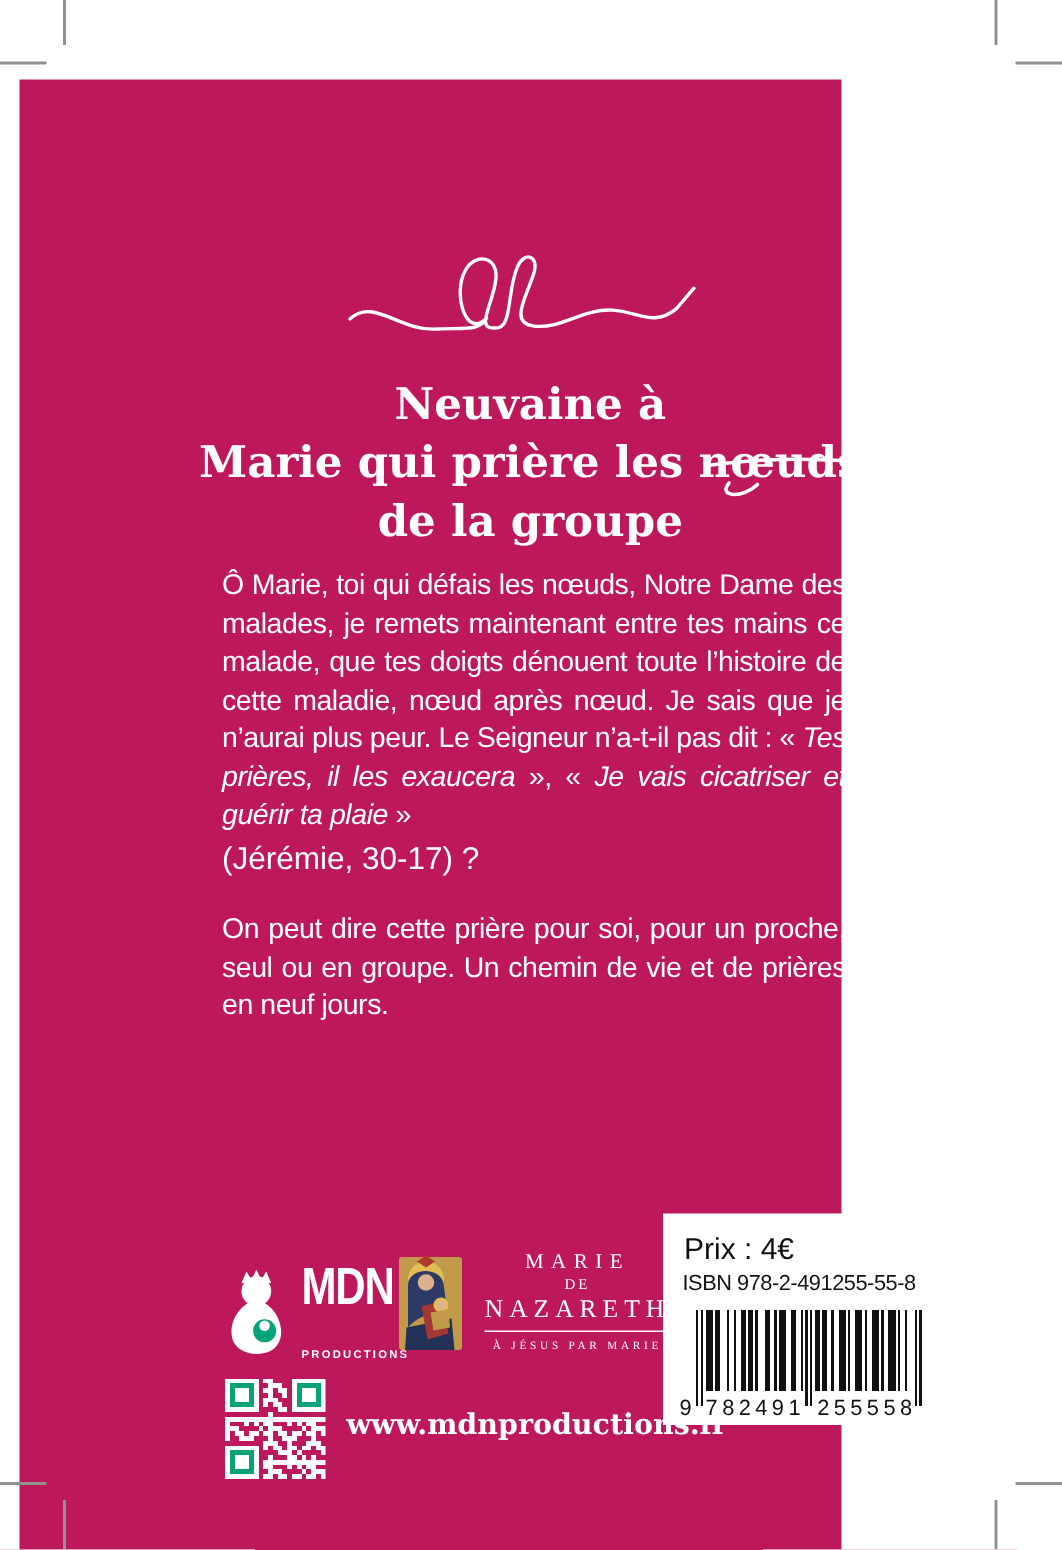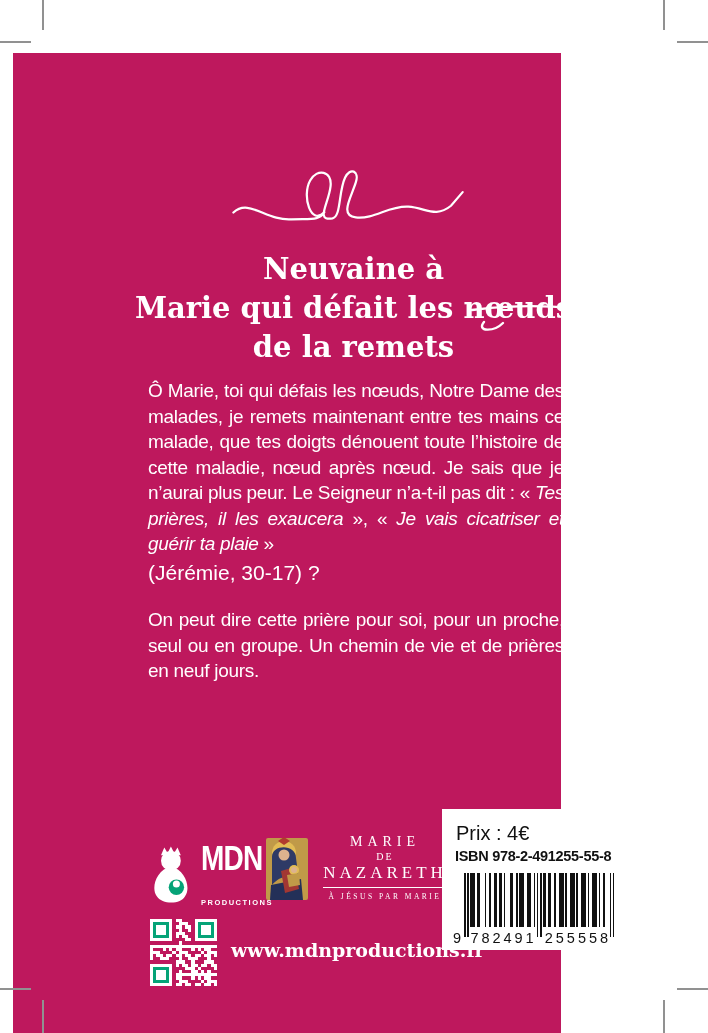--- a/index.html
+++ b/index.html
@@ -46,21 +46,21 @@
   .naz-l3{font-size:17px;letter-spacing:4px;text-transform:uppercase;margin-top:1px;}
   .naz-rule{border:none;border-top:1px solid #fff;margin:4px 2px 4px 2px;}
   .naz-tag{font-size:7.5px;letter-spacing:2.5px;text-transform:uppercase;}
   
   .qr{position:absolute;left:137px;top:866px;width:67px;height:67px;}
   .website{position:absolute;left:218px;top:886px;font-family:"DejaVu Serif","Liberation Serif",serif;
            font-weight:700;font-size:19px;color:#fff;}
   
   .price-box{position:absolute;left:442px;top:809px;width:186px;height:141px;background:#ffffff;z-index:3;}
   .price{margin:13px 0 3px 14px;font-size:20px;color:#111;}
-  .isbn{margin:0 0 0 13px;font-size:14.5px;letter-spacing:-0.3px;color:#111;font-weight:bold;}
+  .isbn{margin:0 0 0 13px;font-size:14.5px;letter-spacing:-0.3px;color:#111;}
   .barcode{position:absolute;left:11px;top:64px;}
   svg{display:block;}
 </style>
 </head>
 <body>
 
 <div class="sheet">
 
   <div class="crop v crop-tl-v"></div>
   <div class="crop h crop-tl-h"></div>
@@ -75,25 +75,25 @@
 
     <svg class="flourish" viewBox="0 0 250 70" fill="none" stroke="#ffffff" stroke-width="2.3" stroke-linecap="round">
       <path d="M 6 51 C 22 36, 40 60, 66 58 C 84 57, 95 60, 100 50
                C 86 66, 76 34, 85 18 C 92 5, 108 8, 106 24 C 104 42, 90 60, 108 57
                C 117 55, 114 30, 121 15 C 126 4, 136 8, 132 20 C 127 36, 115 54, 132 56
                C 152 58, 165 44, 186 45 C 204 46, 214 57, 230 44 L 242 30"></path>
     </svg>
 
     <h1 class="title">
       <span class="t-line">Neuvaine à</span>
-      <span class="t-line"><span>Marie qui défait les </span><span class="knot-word"><span>nœuds</span><svg class="knot-thread" viewBox="0 0 150 50" fill="none" stroke="#ffffff" stroke-width="2.4" stroke-linecap="round">
+      <span class="t-line"><span>Marie qui prière les </span><span class="knot-word"><span>nœuds</span><svg class="knot-thread" viewBox="0 0 150 50" fill="none" stroke="#ffffff" stroke-width="2.4" stroke-linecap="round">
               <path d="M 16 25 C 45 21, 82 20, 118 23 C 129 24, 137 19, 141 10"></path>
               <path d="M 28 37 C 20 47, 38 47, 47 38"></path>
             </svg></span></span>
-      <span class="t-line">de la remets</span>
+      <span class="t-line">de la groupe</span>
     </h1>
 
     <div class="text-col">
       <p class="para"><span>Ô Marie, toi qui défais les nœuds, Notre Dame des malades, je remets maintenant entre tes mains ce malade, que tes doigts dénouent toute l’histoire de cette maladie, nœud après nœud. Je sais que je n’aurai plus peur. Le Seigneur n’a-t-il pas dit : « </span><span class="it">Tes prières, il les exaucera</span><span> », « </span><span class="it">Je vais cicatriser et guérir ta plaie</span><span> »</span><span class="reference">(Jérémie, 30-17) ?</span></p>
       <p class="para para2">On peut dire cette prière pour soi, pour un proche, seul ou en groupe. Un chemin de vie et de prières en neuf jours.</p>
     </div>
 
     <div class="mdn">
       <svg width="44" height="58" viewBox="0 0 40 52">
         <path d="M10 9 L13 2 L16 7 L19 1 L22 7 L25 2 L28 9 Z" fill="#ffffff"></path>

